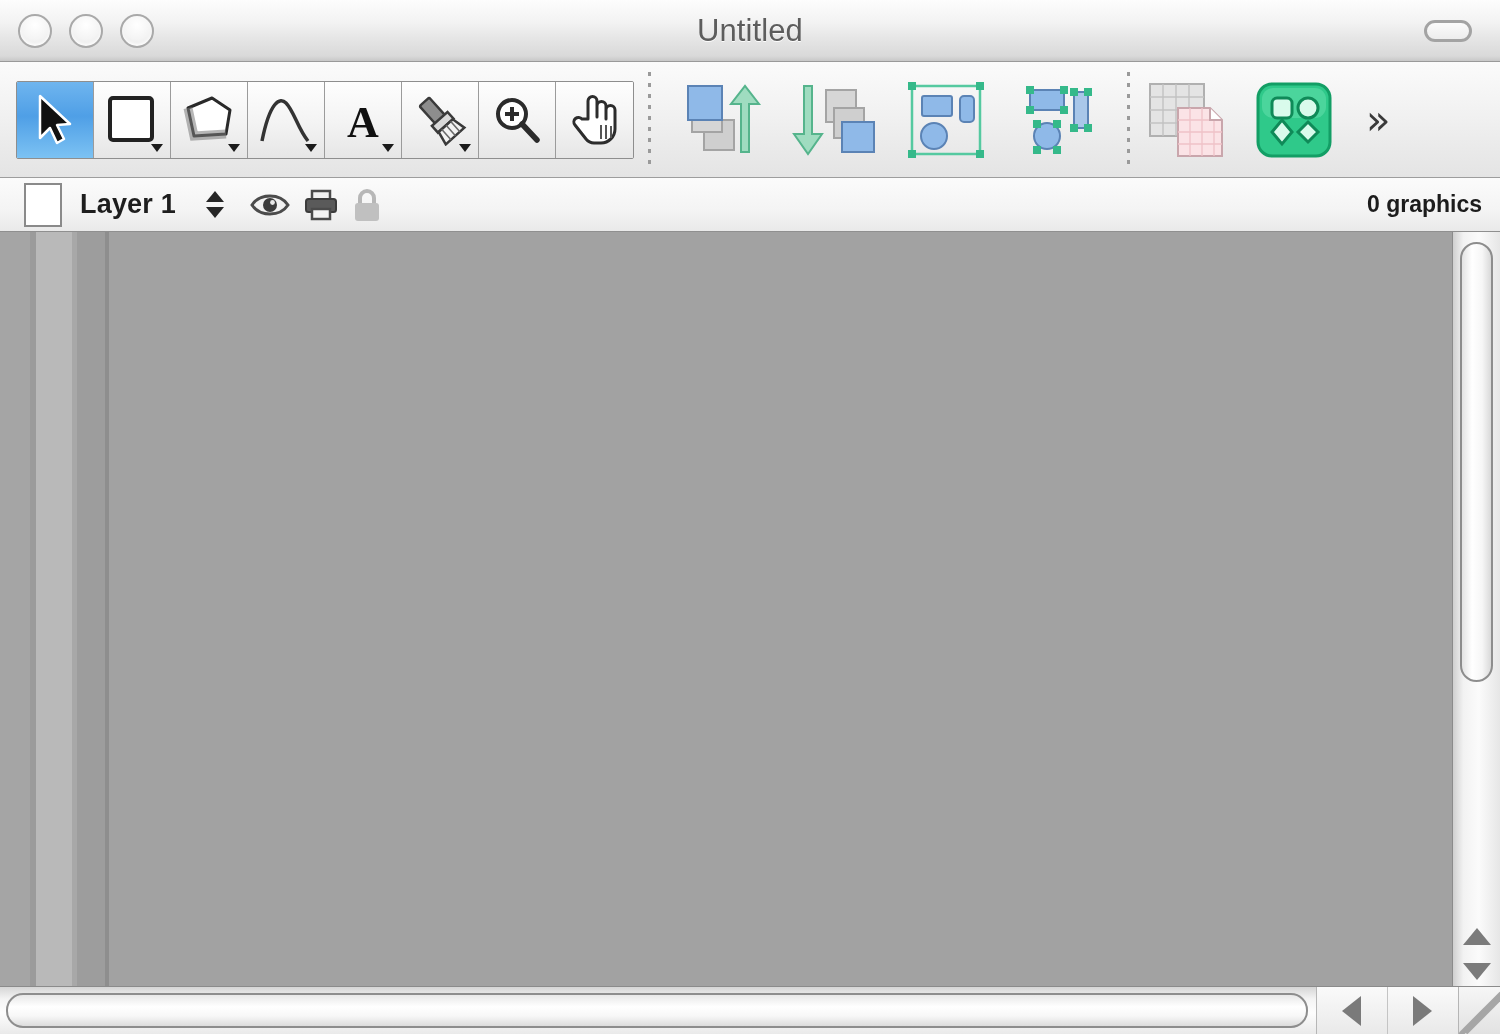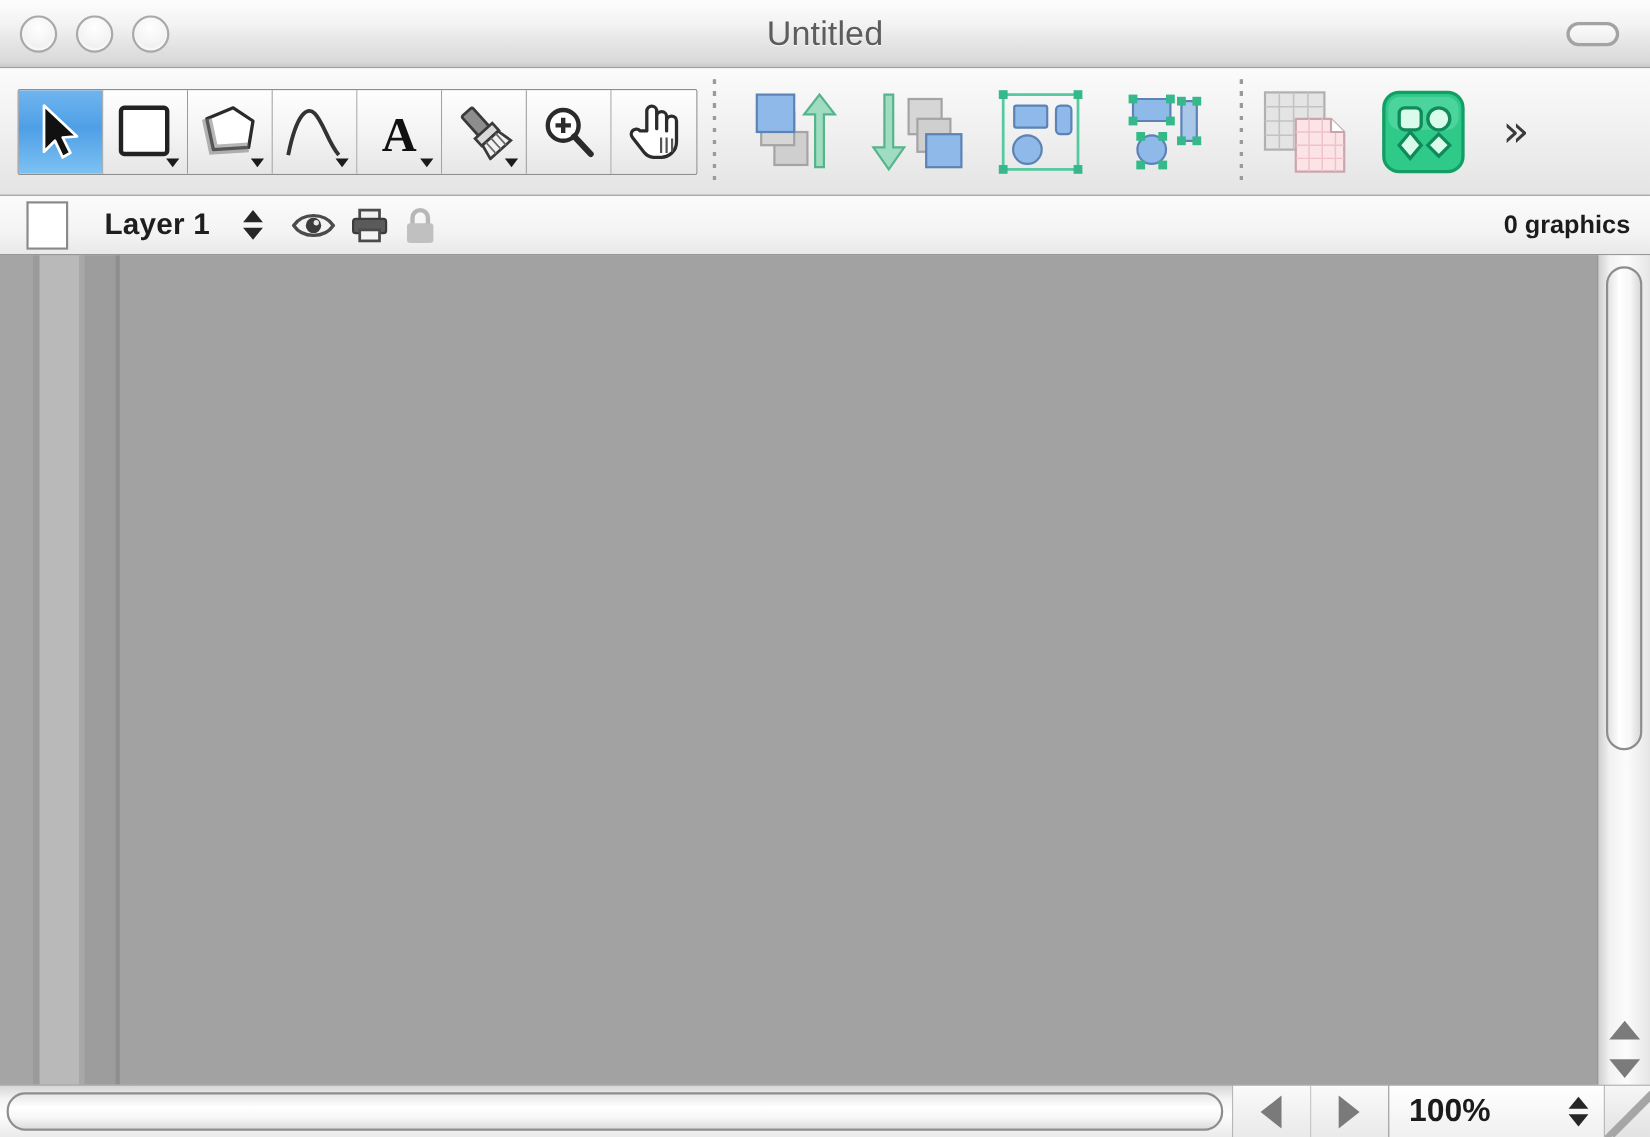--- a/index.html
+++ b/index.html
@@ -116,21 +116,21 @@
     display: flex; align-items: center;
     padding: 0 12px 0 24px;
   }
   .layer-swatch {
     width: 38px; height: 44px;
     border: 2px solid #8a8a8a;
     background: #ffffff;
     flex: 0 0 auto;
   }
   .layer-name {
-    margin-left: 33px;
+    margin-left: 18px;
     font-size: 27px; font-weight: 700;
     color: #1e1e1e;
     letter-spacing: .2px;
   }
   .stepper {
     margin-left: 30px;
     display: flex; flex-direction: column; align-items: center; gap: 5px;
   }
   .stepper i {
     display: block; width: 0; height: 0;
@@ -509,25 +509,18 @@
       <div class="hthumb"></div>
     </div>
     <div class="hbtns">
       <div class="hbtn">
         <i class="lt"></i>
       </div>
       <div class="hbtn">
         <i class="rt"></i>
       </div>
     </div>
-    <div class="zoombox">
-      <span class="zoom-val">100%</span>
-      <span class="stepper">
-        <i class="up"></i>
-        <i class="dn"></i>
-      </span>
-    </div>
     <div class="grip">
         <span></span>
       </div>
   </div>
 
 </div>
 
 </body></html>

